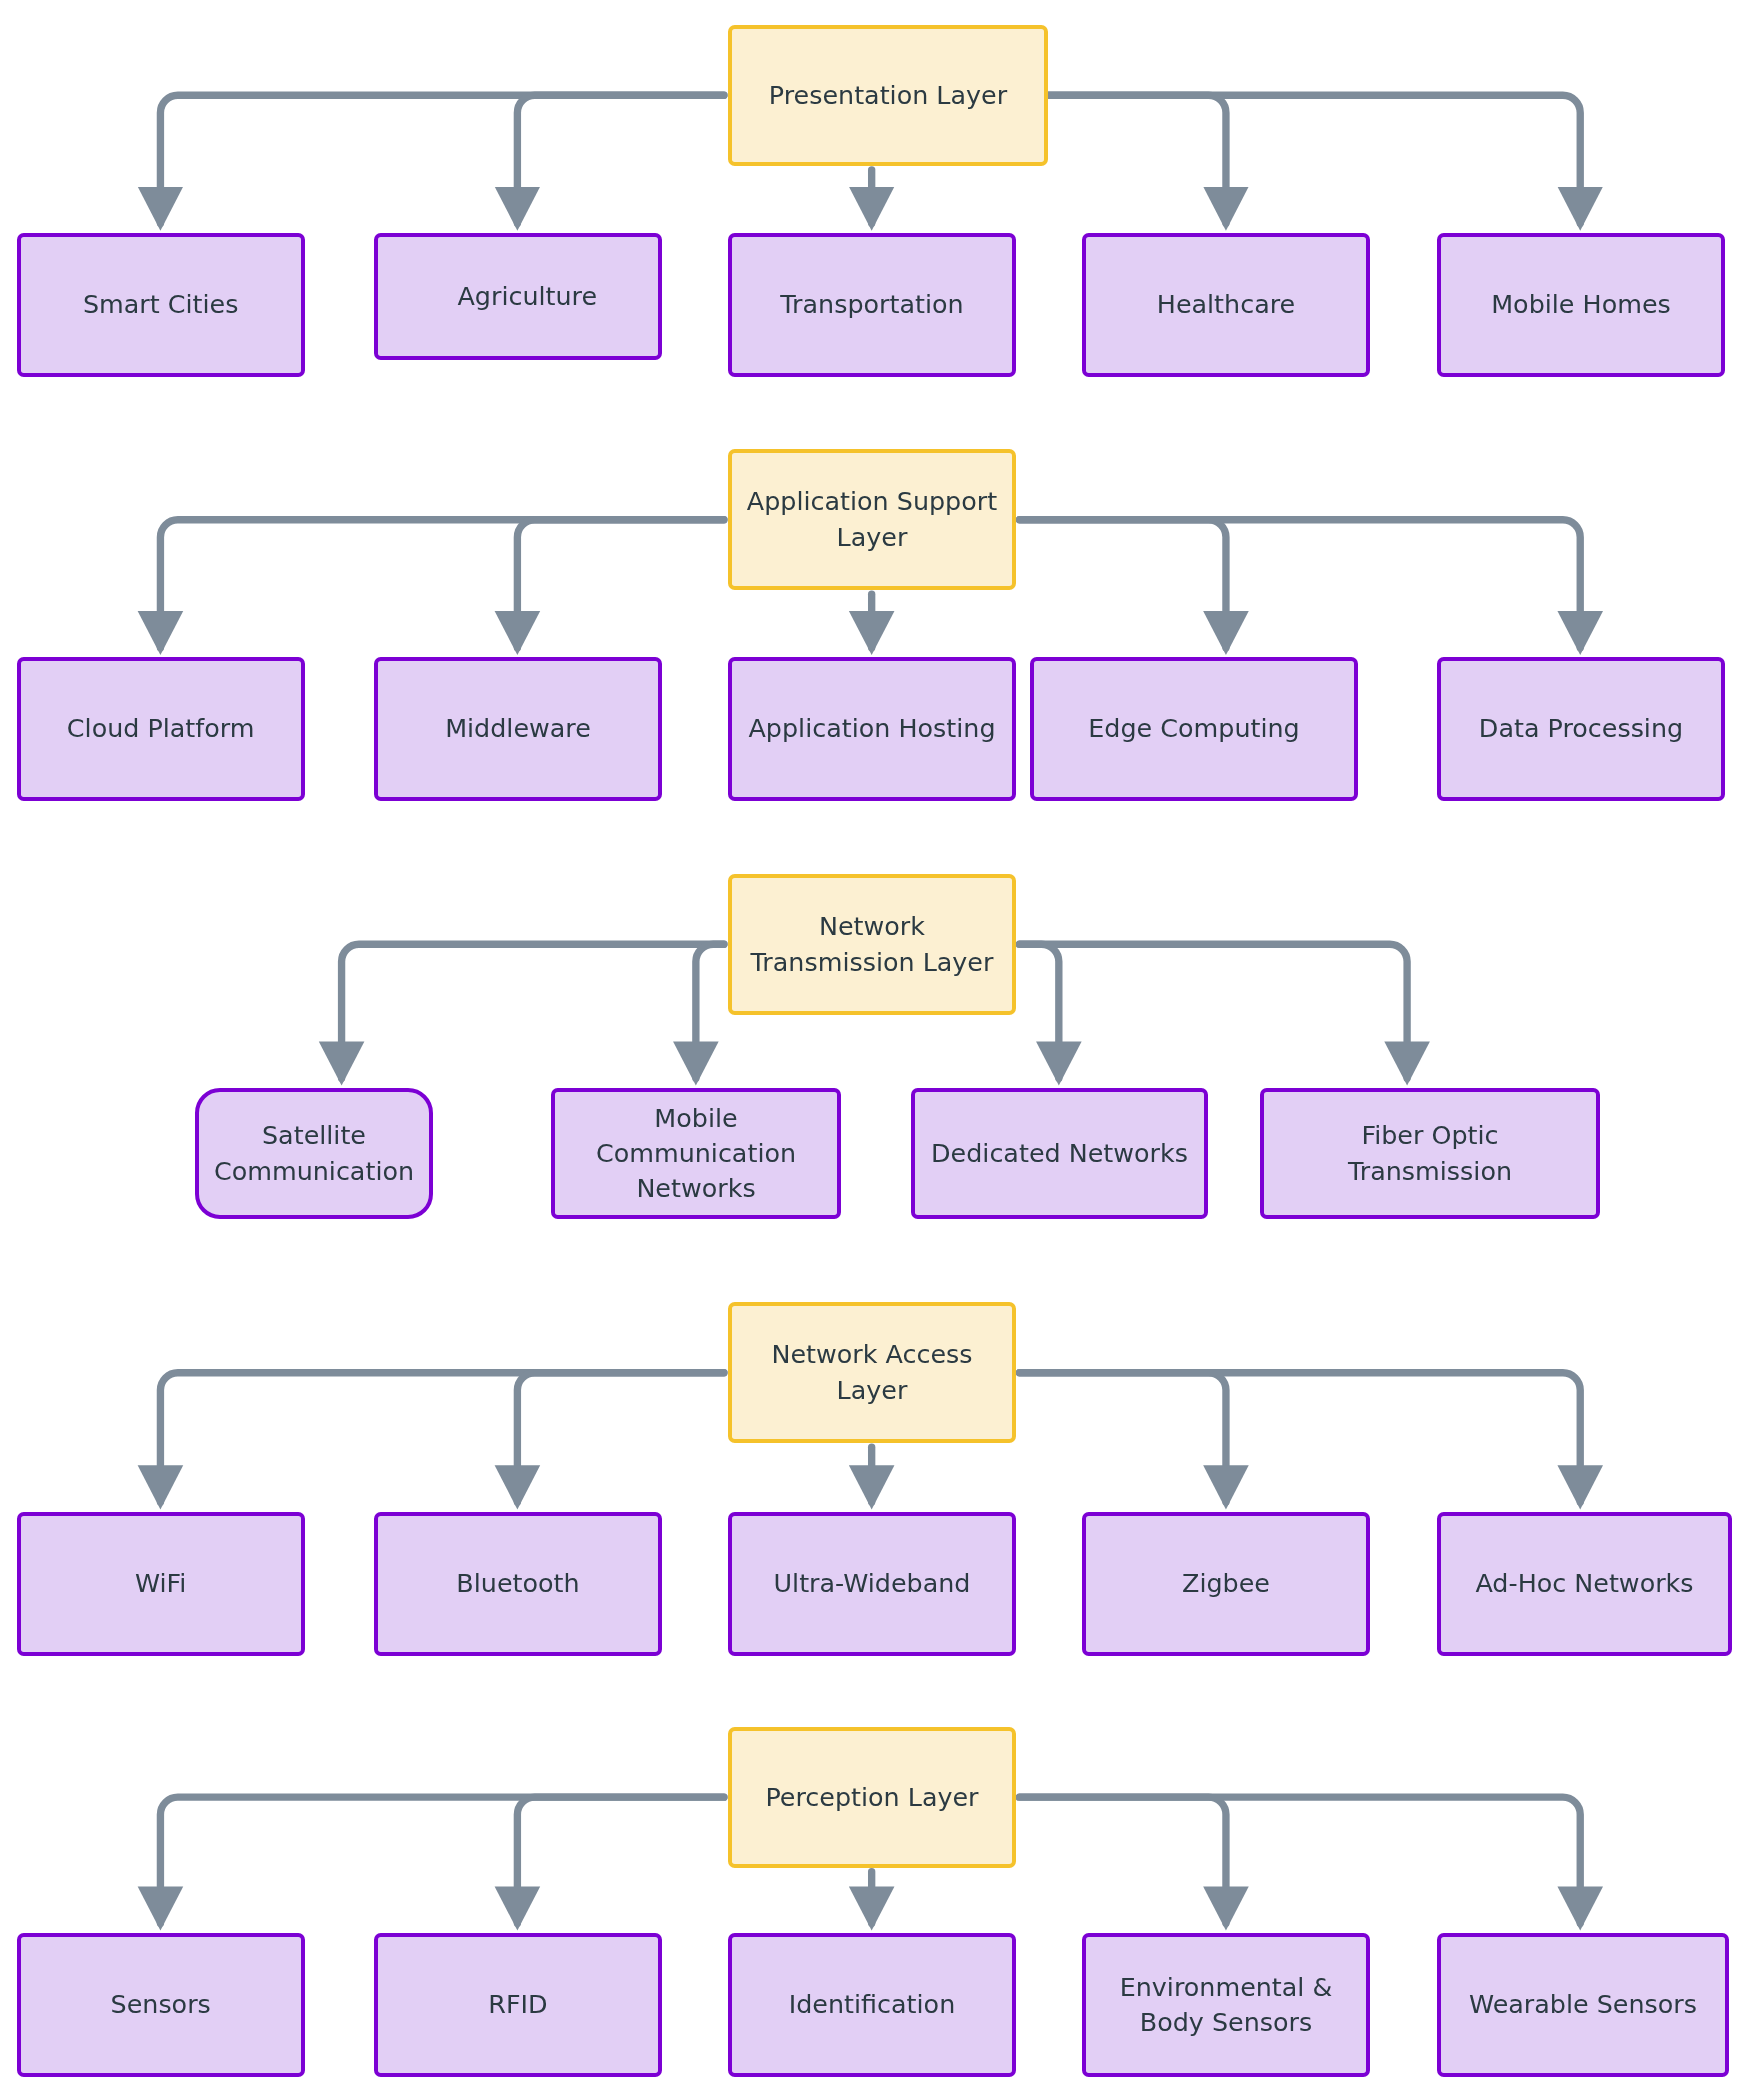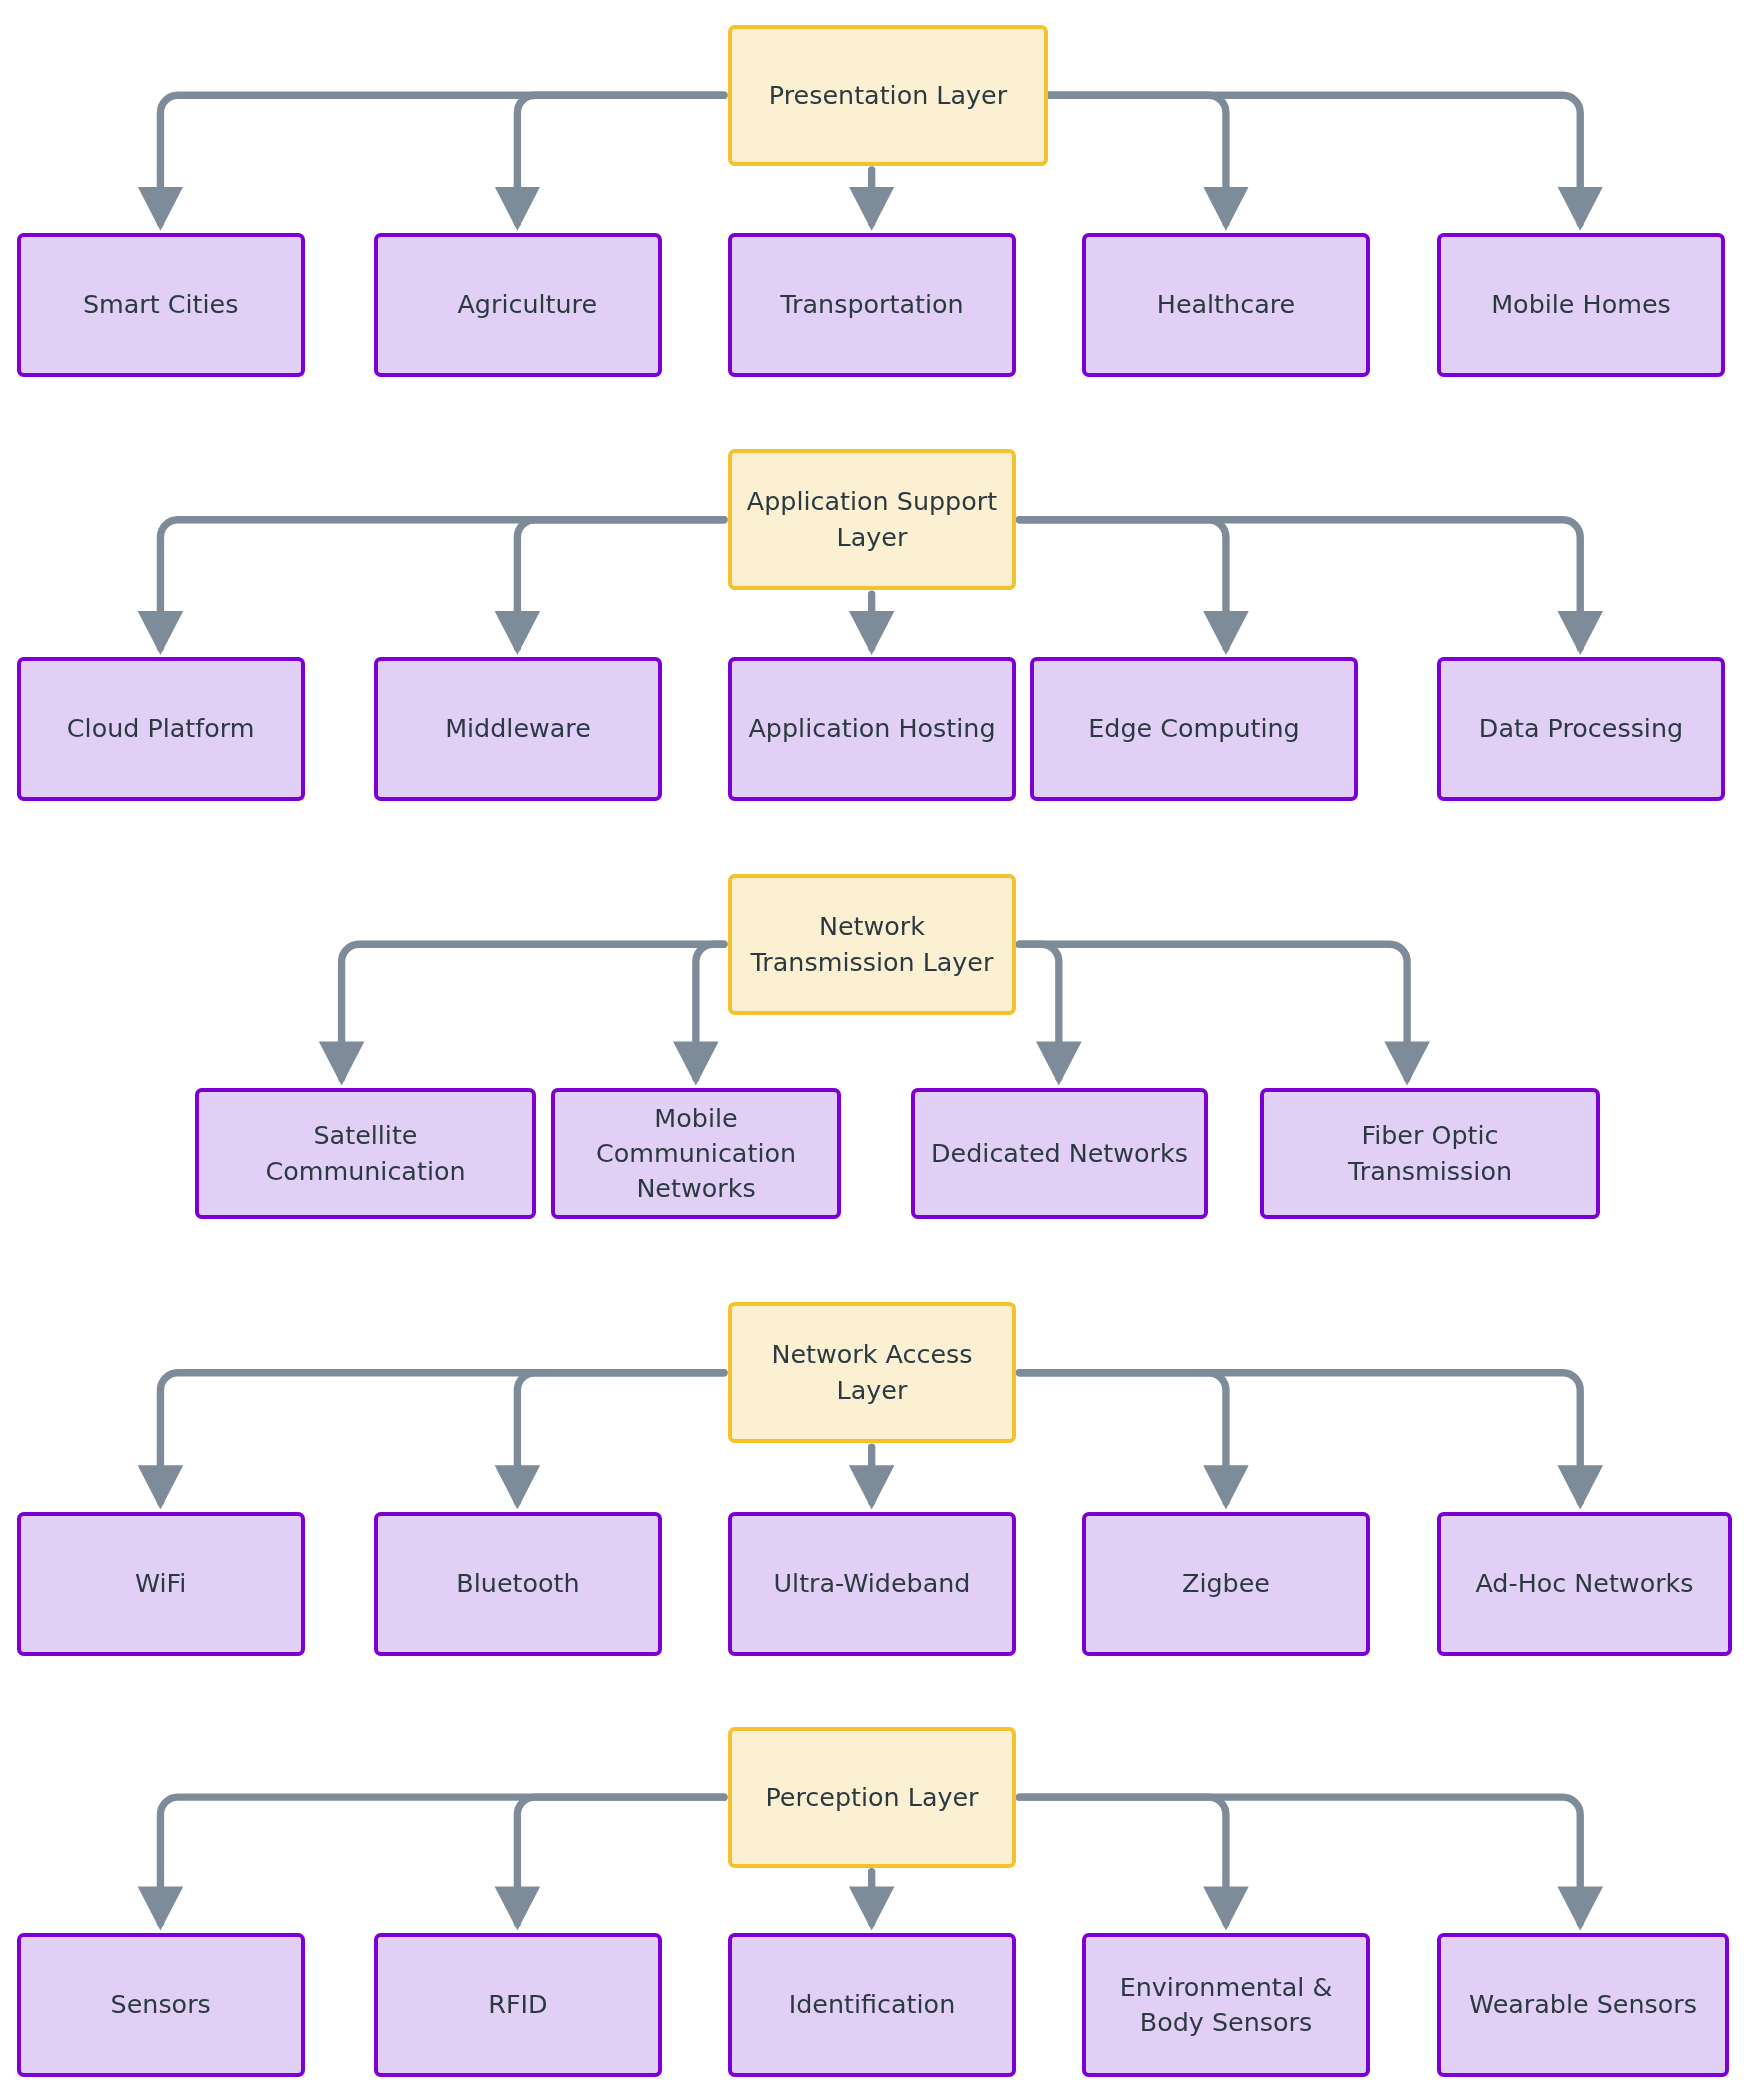--- a/index.html
+++ b/index.html
@@ -96,34 +96,34 @@
         <path d="M 1083 2688.5 L 800 2688.5 A 26 26 0 0 0 774 2714.5 L 774 2877"></path>
         <path d="M 1304 2800 L 1304 2877"></path>
         <path d="M 1525 2688.5 L 1808 2688.5 A 26 26 0 0 1 1834 2714.5 L 1834 2877"></path>
         <path d="M 1525 2688.5 L 2338 2688.5 A 26 26 0 0 1 2364 2714.5 L 2364 2877"></path>
       </g>
   </svg>
 
   <div id="nodes">
       <div class="node layer" style="left: 728px; top: 25px; width: 320px; height: 141px;"><span class="node-label">Presentation Layer</span></div>
       <div class="node leaf" style="left: 16.7px; top: 233px; width: 288px; height: 144px;"><span class="node-label">Smart Cities</span></div>
-      <div class="node leaf" style="left: 374px; top: 233px; width: 288px; height: 144px; padding-left: 28px;"><span class="node-label">Agriculture</span></div>
+      <div class="node leaf" style="left: 374px; top: 233px; width: 288px; height: 127px; padding-left: 28px;"><span class="node-label">Agriculture</span></div>
       <div class="node leaf" style="left: 728px; top: 233px; width: 288px; height: 144px;"><span class="node-label">Transportation</span></div>
       <div class="node leaf" style="left: 1082px; top: 233px; width: 288px; height: 144px;"><span class="node-label">Healthcare</span></div>
       <div class="node leaf" style="left: 1437px; top: 233px; width: 288px; height: 144px;"><span class="node-label">Mobile Homes</span></div>
       <div class="node layer" style="left: 728px; top: 449px; width: 288px; height: 141px;"><span class="node-label">Application Support
 Layer</span></div>
       <div class="node leaf" style="left: 16.7px; top: 657px; width: 288px; height: 144px;"><span class="node-label">Cloud Platform</span></div>
       <div class="node leaf" style="left: 374px; top: 657px; width: 288px; height: 144px;"><span class="node-label">Middleware</span></div>
       <div class="node leaf" style="left: 728px; top: 657px; width: 288px; height: 144px;"><span class="node-label">Application Hosting</span></div>
       <div class="node leaf" style="left: 1030px; top: 657px; width: 328px; height: 144px;"><span class="node-label">Edge Computing</span></div>
       <div class="node leaf" style="left: 1437px; top: 657px; width: 288px; height: 144px;"><span class="node-label">Data Processing</span></div>
       <div class="node layer" style="left: 728px; top: 874px; width: 288px; height: 141px;"><span class="node-label">Network
 Transmission Layer</span></div>
-      <div class="node leaf" style="left: 195px; top: 1088px; width: 341px; height: 131px;"><span class="node-label">Satellite
+      <div class="node leaf" style="left: 195px; top: 1088px; width: 238px; height: 131px; border-radius: 25px;"><span class="node-label">Satellite
 Communication</span></div>
       <div class="node leaf" style="left: 551px; top: 1088px; width: 290px; height: 131px;"><span class="node-label">Mobile
 Communication
 Networks</span></div>
       <div class="node leaf" style="left: 911px; top: 1088px; width: 297px; height: 131px;"><span class="node-label">Dedicated Networks</span></div>
       <div class="node leaf" style="left: 1260px; top: 1088px; width: 340px; height: 131px;"><span class="node-label">Fiber Optic
 Transmission</span></div>
       <div class="node layer" style="left: 728px; top: 1302px; width: 288px; height: 141px;"><span class="node-label">Network Access
 Layer</span></div>
       <div class="node leaf" style="left: 16.7px; top: 1512px; width: 288px; height: 144px;"><span class="node-label">WiFi</span></div>

